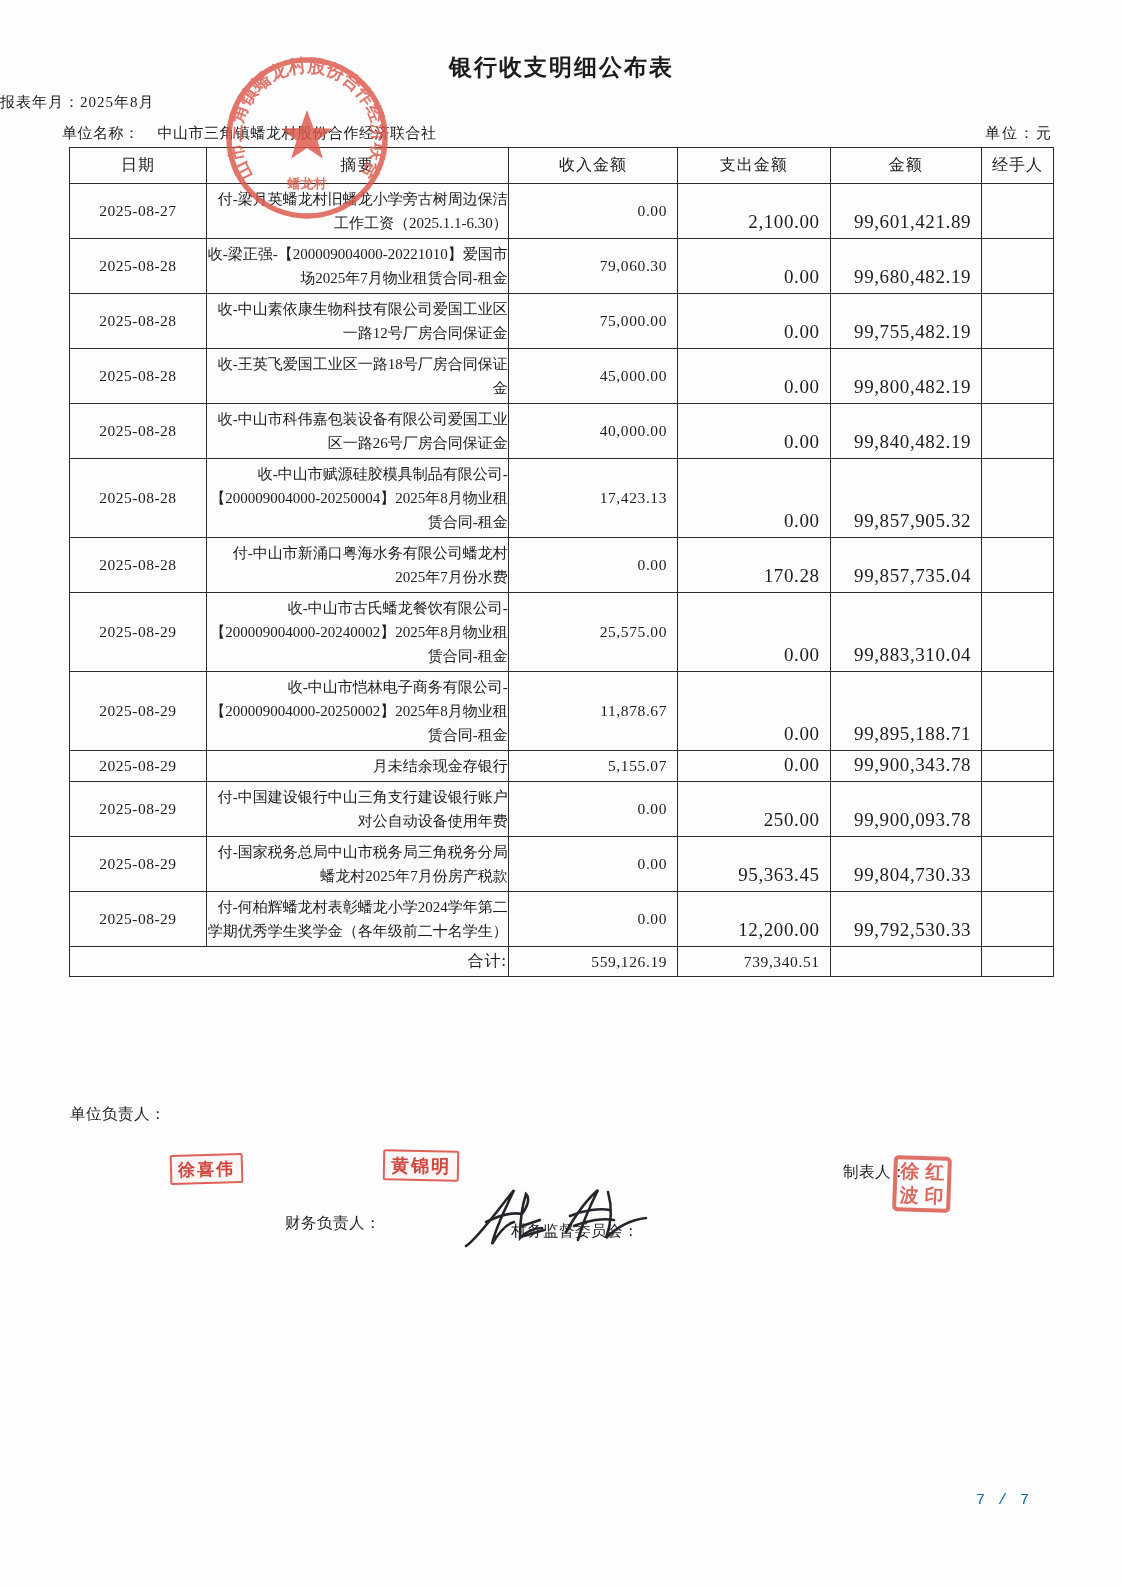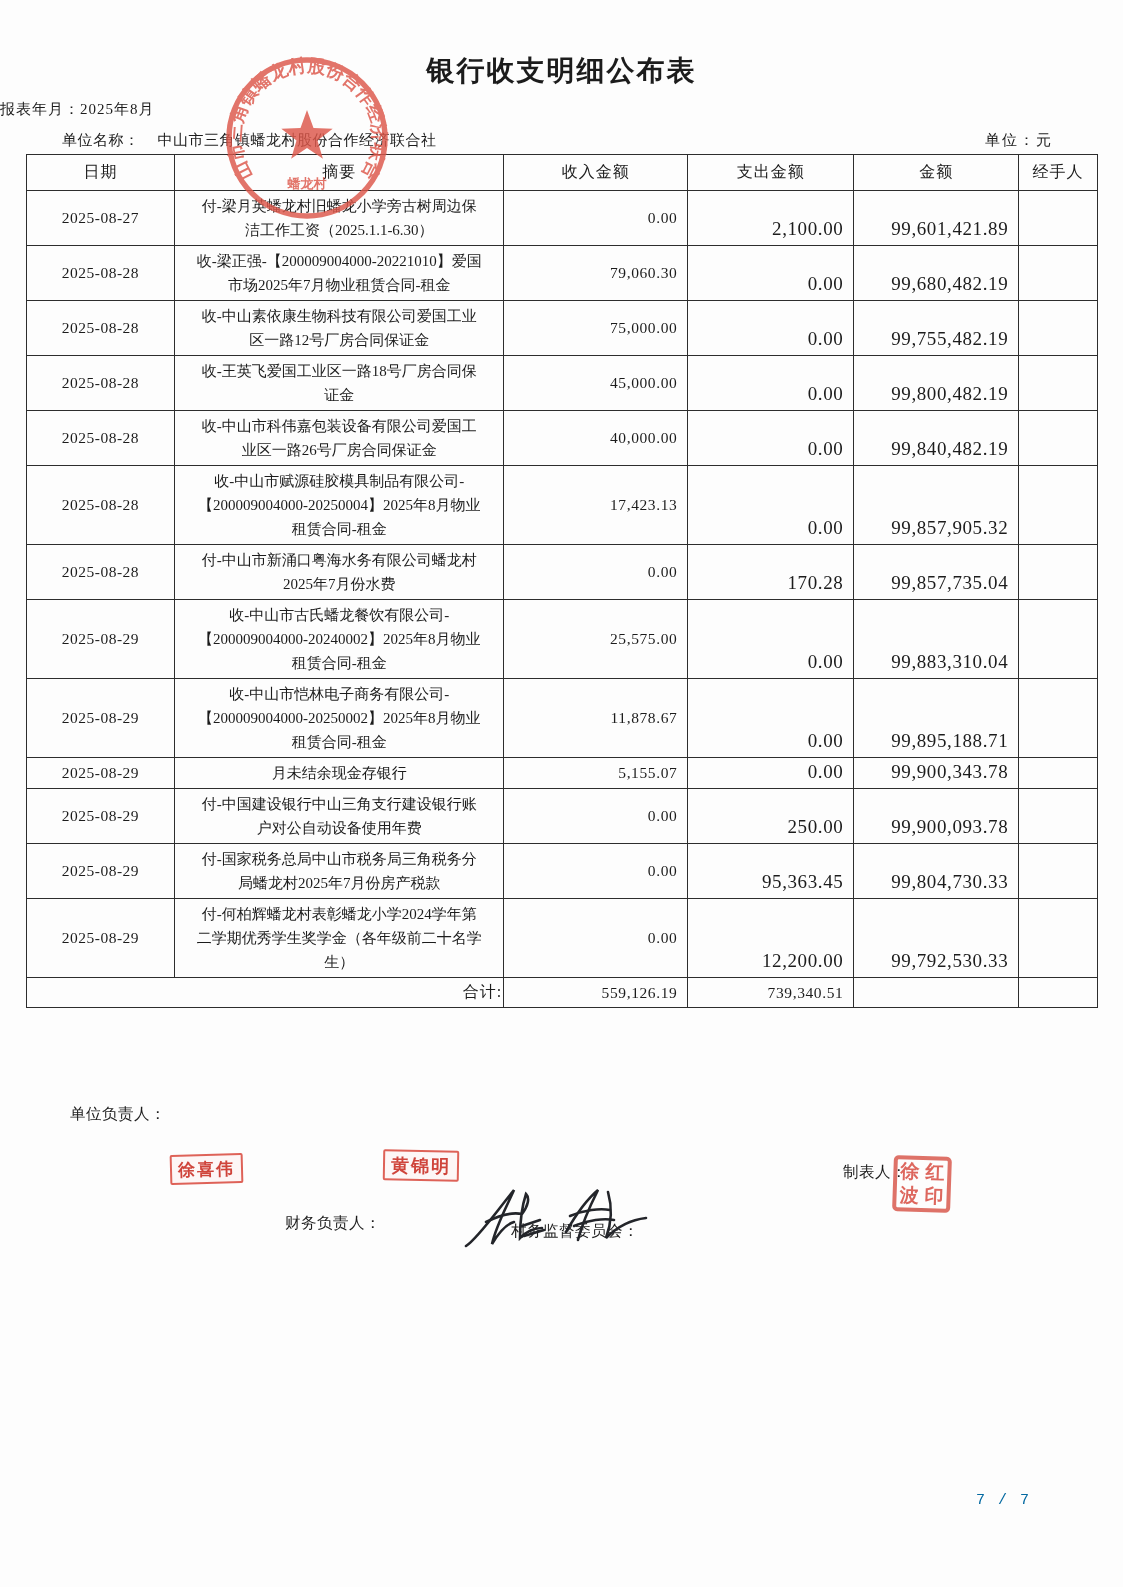--- a/index.html
+++ b/index.html
@@ -2,33 +2,33 @@
 <html><head>
 <meta charset="utf-8">
 <style>
   html,body{margin:0;padding:0;}
   body{width:1123px;background:#f2f2f2;}
   .sheet{
     position:relative;width:1123px;height:1587px;background:#fdfdfd;
     font-family:"Liberation Serif","DejaVu Serif",serif;color:#1c1c1c;
     overflow:hidden;box-sizing:border-box;
   }
-  .title{margin:0;padding-top:52px;text-align:center;font-size:28px;font-weight:bold;letter-spacing:2px;}
+  .title{margin:0;padding-top:52px;text-align:center;font-size:23px;font-weight:bold;letter-spacing:2px;}
   .subtitle{margin-top:10px;text-align:left;font-size:15px;letter-spacing:1px;}
   .meta-row{display:flex;justify-content:space-between;align-items:flex-end;
     margin:12px auto 4px auto;width:999px;font-size:15px;gap:31px;}
   .meta-left{letter-spacing:.5px;}
   .meta-left .gap{display:inline-block;width:18px;}
   .meta-right{padding-right:8px;letter-spacing:2px;}
 
-  table.ledger{margin:0 auto;width:1072px;border-collapse:collapse;table-layout:fixed;}
+  table.ledger{margin:0 auto;width:985px;border-collapse:collapse;table-layout:fixed;}
   .ledger th,.ledger td{border:1.6px solid #2d2d2d;box-sizing:border-box;}
   .ledger thead th{font-size:16px;font-weight:normal;height:36px;text-align:center;letter-spacing:1px;}
   td.c-date{text-align:center;font-size:15.5px;vertical-align:middle;letter-spacing:.5px;}
-  td.c-sum{font-size:15px;padding:3px 19px;line-height:1.6;vertical-align:middle;text-align:center;}
+  td.c-sum{font-size:15px;padding:3px 0;line-height:1.6;vertical-align:middle;text-align:right;}
   td.c-in{text-align:right;padding:2px 10px;vertical-align:middle;font-size:15.5px;letter-spacing:.6px;}
   td.c-out,td.c-bal{text-align:right;padding:2px 10px 5px 2px;vertical-align:bottom;font-size:19px;letter-spacing:.6px;}
   td.c-hand{vertical-align:middle;}
   tr.total-row td{height:30px;font-size:16px;}
   tr.total-row .t-label{text-align:right;letter-spacing:1px;}
   tr.total-row .t-in,tr.total-row .t-out{text-align:right;padding:2px 10px;vertical-align:middle;font-size:15.5px;letter-spacing:.6px;}
 
   
   .f-label{position:absolute;font-size:15.5px;letter-spacing:.5px;white-space:nowrap;}
   .stamp-name{

